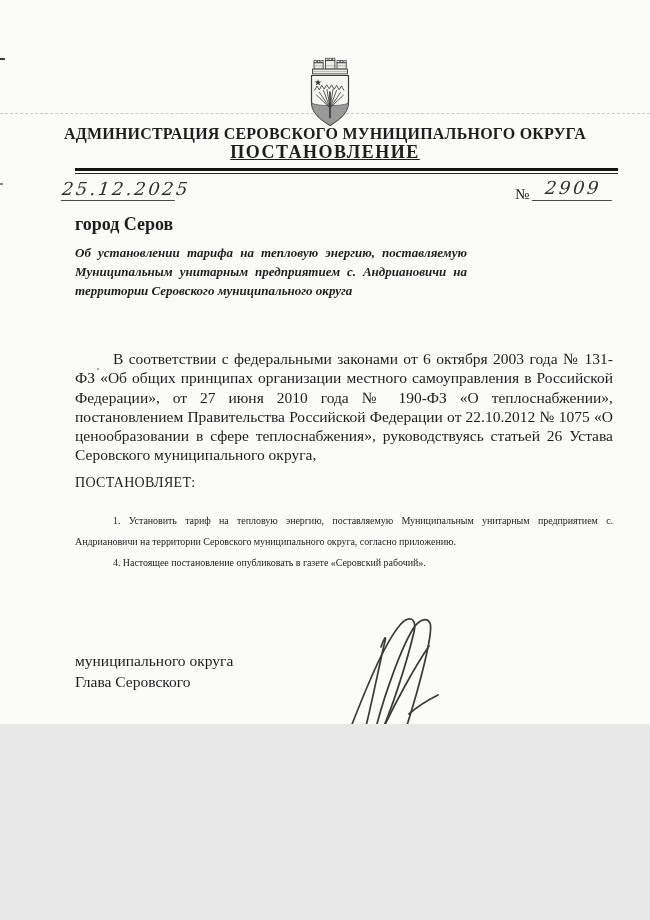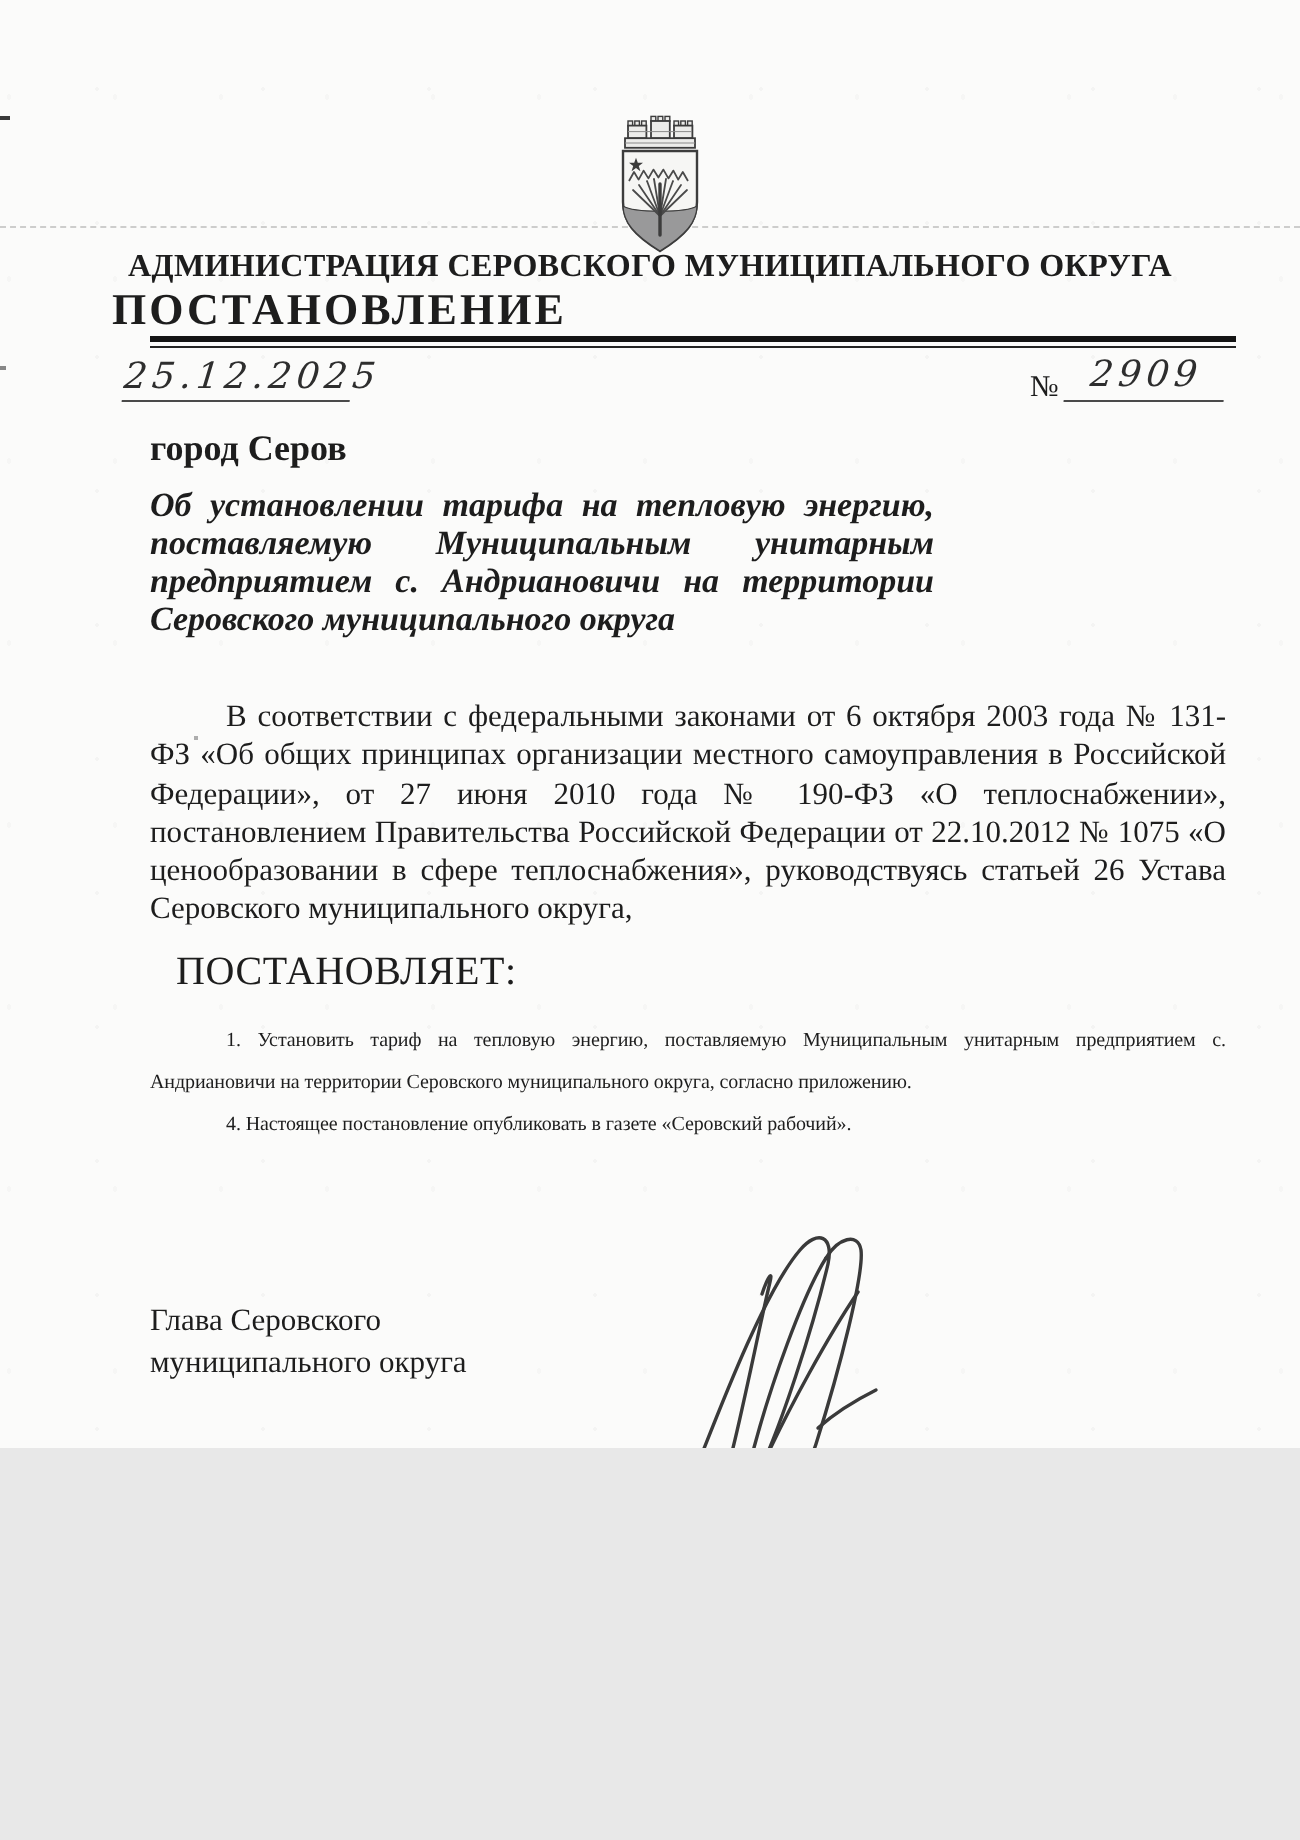--- a/index.html
+++ b/index.html
@@ -22,21 +22,21 @@
   }
   .speck{position:absolute;background:#3a3a3a;}
   .emblem{position:absolute;left:299px;top:56px;}
   .org-header{
     position:absolute;left:56px;top:125px;width:538px;
     text-align:center;font-weight:bold;font-size:16px;letter-spacing:.2px;
     white-space:nowrap;
   }
   .doc-type{
     position:absolute;left:56px;top:142px;width:538px;
-    font-weight:bold;font-size:22px;letter-spacing:1.5px;
+    text-align:center;font-weight:bold;font-size:18px;letter-spacing:1.5px;text-decoration:underline;
   }
   .double-rule{
     position:absolute;left:75px;top:168px;width:543px;height:2px;
     border-top:3.5px solid #141414;border-bottom:1.8px solid #232323;
   }
   .handwriting{
     font-family:"DejaVu Serif",serif;font-style:italic;
     color:#2e2e2e;letter-spacing:2.5px;
   }
   .date-field{
@@ -53,29 +53,29 @@
     text-align:center;font-size:18px;
     border-bottom:1.3px solid #4a4a4a;padding-bottom:2px;
     transform:skewX(-6deg);
   }
   .city{
     position:absolute;left:75px;top:214px;
     font-weight:bold;font-size:18px;
   }
   .subject{
     position:absolute;left:75px;top:243px;width:392px;
-    font-weight:bold;font-style:italic;font-size:17px;line-height:19px;
+    font-weight:bold;font-style:italic;font-size:13px;line-height:19px;
     text-align:justify;
   }
   .preamble{
     position:absolute;left:75px;top:349px;width:538px;
     font-size:15.5px;line-height:19.3px;text-align:justify;text-indent:38px;
   }
   .resolves{
-    position:absolute;left:88px;top:475px;font-size:20px;letter-spacing:.3px;
+    position:absolute;left:75px;top:475px;font-size:14px;letter-spacing:.3px;
   }
   .items{
     position:absolute;left:75px;top:510px;width:538px;
     font-size:10px;line-height:21px;
   }
   .items p{margin:0;text-indent:38px;text-align:justify;letter-spacing:-.05px;}
   .sig-title{
     position:absolute;left:75px;top:650px;
     font-size:15.5px;line-height:21px;
   }
@@ -152,22 +152,22 @@
   <div class="preamble">В соответствии с федеральными законами от 6 октября 2003 года № 131-ФЗ «Об общих принципах организации местного самоуправления в Российской Федерации», от 27 июня 2010 года № 190-ФЗ «О теплоснабжении», постановлением Правительства Российской Федерации от 22.10.2012 № 1075 «О ценообразовании в сфере теплоснабжения», руководствуясь статьей 26 Устава Серовского муниципального округа,</div>
 
   <div class="resolves">ПОСТАНОВЛЯЕТ:</div>
 
   <div class="items">
     <p>1. Установить тариф на тепловую энергию, поставляемую Муниципальным унитарным предприятием с. Андриановичи на территории Серовского муниципального округа, согласно приложению.</p>
     <p>4. Настоящее постановление опубликовать в газете «Серовский рабочий».</p>
   </div>
 
   <div class="sig-title">
+    <div>муниципального округа</div>
     <div>Глава Серовского</div>
-    <div>муниципального округа</div>
   </div>
 
   <div class="sig-scrawl">
     <svg width="118" height="136" viewBox="0 0 118 136">
       <g fill="none" stroke="#3a3a3a" stroke-width="1.7" stroke-linecap="round">
         <path d="M36 116 C42 92 50 52 55 31 C56.5 25 54 28 51 37"></path>
         <path d="M17 127 C30 94 52 36 70 15 C79 4.5 87 8 84 22 C76 56 60 104 50 125 C45 135 43.5 126 47.5 112 C55 84 71 38 83 19"></path>
         <path d="M83 19 C89 9 99 6 100.5 15 C102 27 90 74 78 112 C75 121 72 126 70 121"></path>
         <path d="M52 121 C64 95 84 58 99 36"></path>
         <path d="M79 104 C88 96 98 90 108 85"></path>

